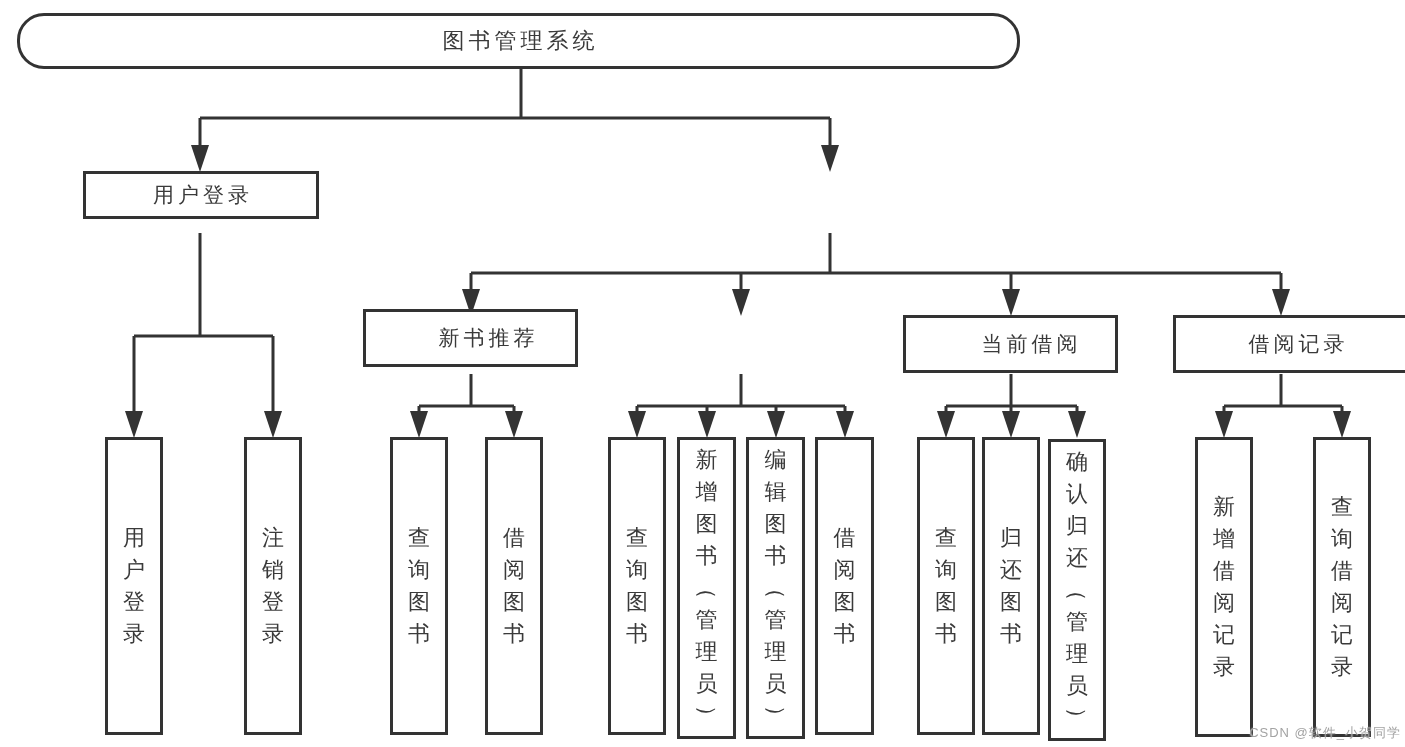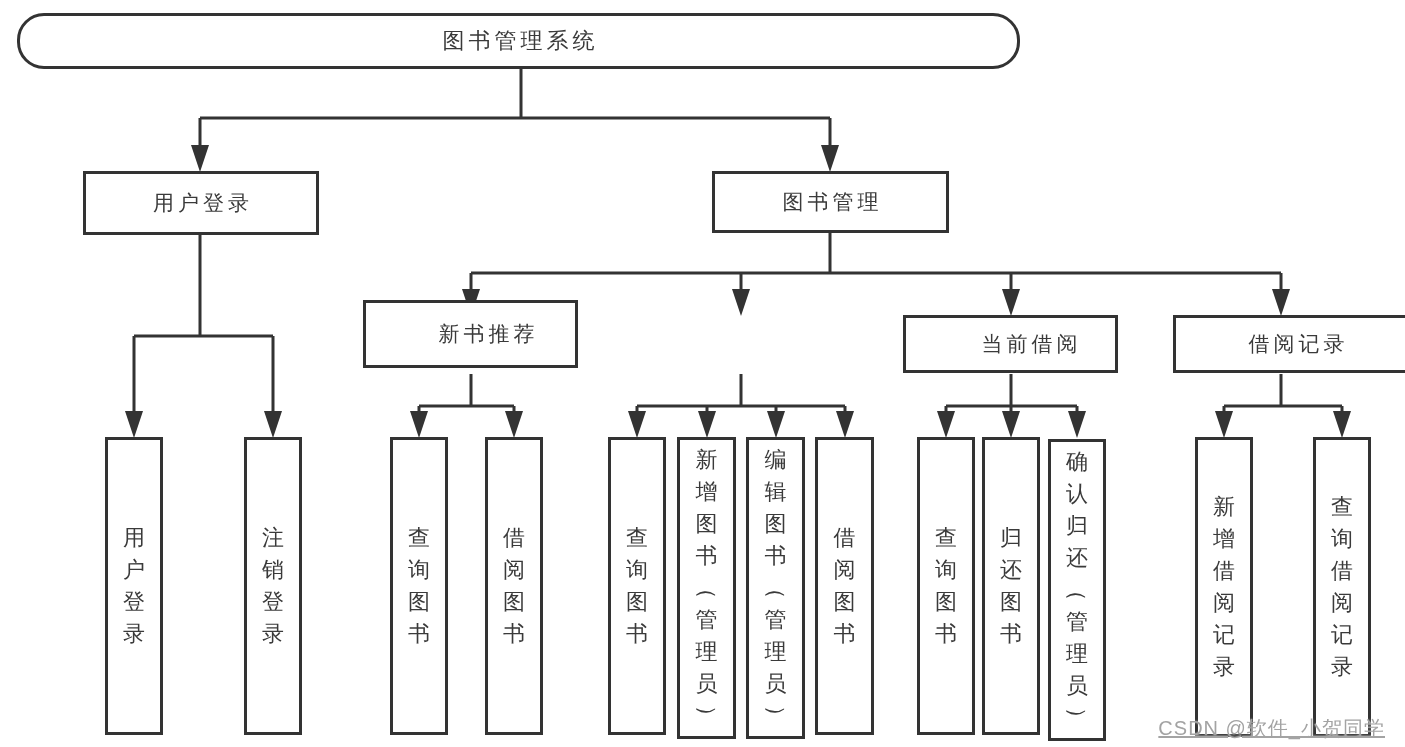--- a/index.html
+++ b/index.html
@@ -19,26 +19,25 @@
     background:#fff;
     display:flex;align-items:center;justify-content:center;
     color:var(--text,#3a3a3a);
   }
   .h-node{font-size:21px;letter-spacing:4px;text-indent:4px;white-space:nowrap;}
   .root-node{font-size:22px;border-radius:27px;}
   .v-node{flex-direction:column;gap:10px;}
   .vchar{font-size:22px;line-height:1;display:block;}
   .vchar.rot{transform:rotate(90deg);}
   #watermark{
-    position:absolute;right:20px;bottom:5px;
-    font-size:20px;letter-spacing:1px;
+    position:absolute;right:4px;bottom:5px;
+    font-size:13px;letter-spacing:1px;
     color:var(--wm,#a3a3a3);
     text-shadow:0 0 2px rgba(255,255,255,.8);
     white-space:nowrap;
-    text-decoration:underline;
   }
 </style>
 </head>
 <body>
 
 <div id="canvas" style="--line: #333333; --text: #3a3a3a; --wm: #a3a3a3; --bg: #ffffff;">
 
   <svg id="connectors" viewBox="0 0 1405 747" xmlns="http://www.w3.org/2000/svg">
 
     <path class="c-line" d="M521 69 V118 M200 118 H830 M200 118 V146 M830 118 V146"></path>
@@ -70,24 +69,23 @@
     <polygon class="c-arrow" points="1002,411 1020,411 1011,438"></polygon>
     <polygon class="c-arrow" points="1068,411 1086,411 1077,438"></polygon>
 
     <path class="c-line" d="M1281 374 V406 M1224 406 H1342 M1224 406 V412 M1342 406 V412"></path>
     <polygon class="c-arrow" points="1215,411 1233,411 1224,438"></polygon>
     <polygon class="c-arrow" points="1333,411 1351,411 1342,438"></polygon>
   </svg>
 
   <div class="node h-node root-node" style="left:17px;top:13px;width:1003px;height:56px;">图书管理系统</div>
 
-  <div class="node h-node" style="left:83px;top:171px;width:236px;height:64px;">用户登录</div>
-  <div class="node h-node" style="left:712px;top:171px;width:237px;height:62px;">图书管理</div>
+  <div class="node h-node" style="left:83px;top:171px;width:236px;height:48px;">用户登录</div>
 
-  <div class="node h-node" style="left:363px;top:300px;width:215px;height:68px;padding-left:32px;">新书推荐</div>
+  <div class="node h-node" style="left:363px;top:309px;width:215px;height:58px;padding-left:32px;">新书推荐</div>
   <div class="node h-node" style="left:903px;top:315px;width:215px;height:58px;padding-left:38px;">当前借阅</div>
   <div class="node h-node" style="left:1173px;top:315px;width:247px;height:58px;">借阅记录</div>
 
   <div class="node v-node" style="left:105px;top:437px;width:58px;height:298px;">
       <span class="vchar">用</span>
       <span class="vchar">户</span>
       <span class="vchar">登</span>
       <span class="vchar">录</span>
     </div>
   <div class="node v-node" style="left:244px;top:437px;width:58px;height:298px;">

